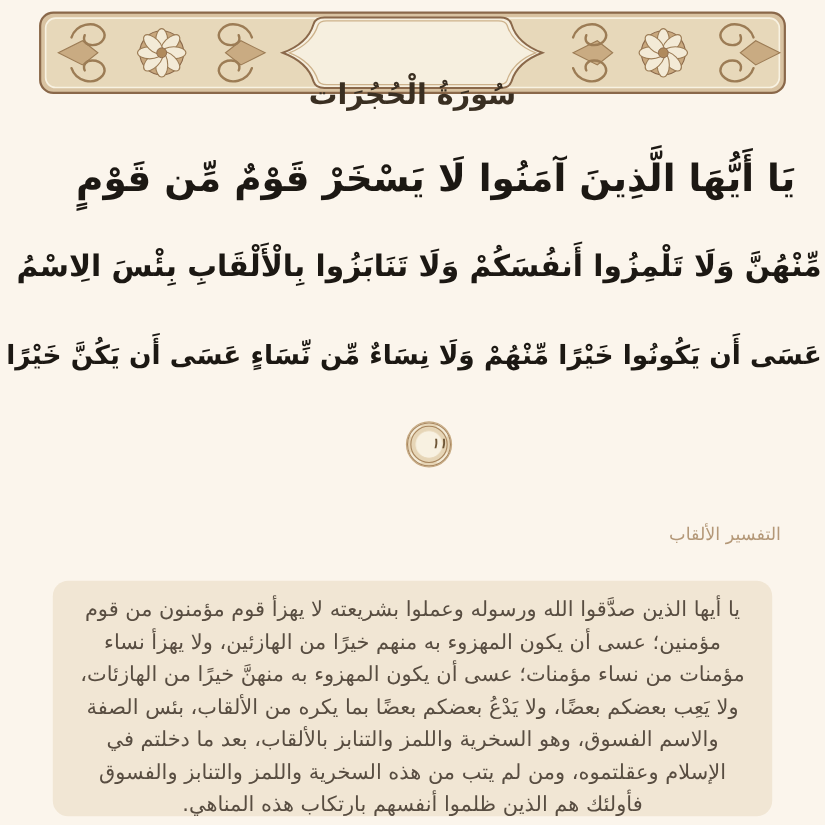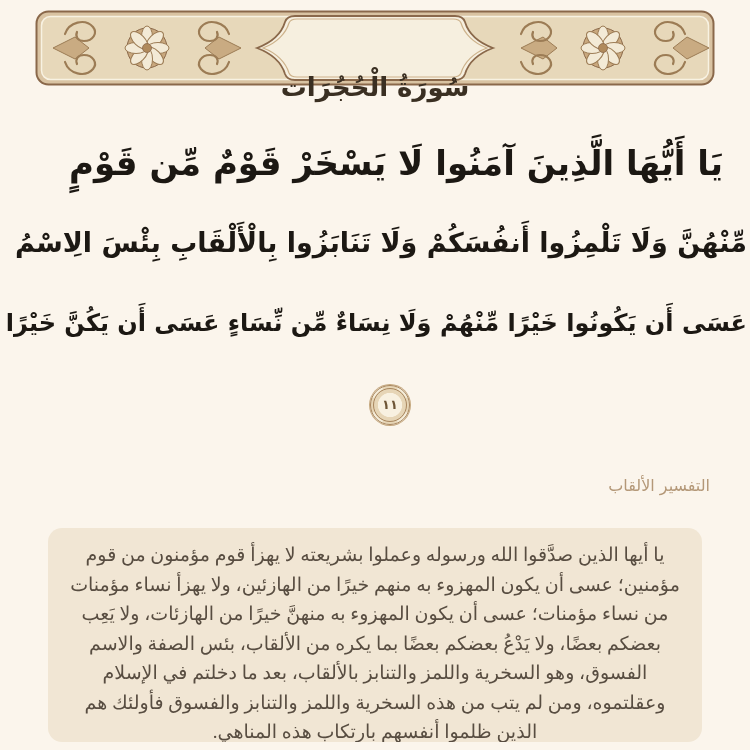--- a/index.html
+++ b/index.html
@@ -22,39 +22,40 @@
   
   .verse{
     position:absolute;top:123px;left:0;width:714px;height:322px;
     direction:rtl;text-align:center;color:#1c1813;margin-left:39px;
   }
   .vline{
     height:80px;line-height:80px;font-size:34px;font-weight:bold;
     white-space:nowrap;padding:0 6px;
   }
   .ayah-medallion{
-    display:inline-flex;align-items:center;justify-content:center;
+    display:inline-flex;align-items:center;justify-content:flex-start;
     width:32px;height:32px;border-radius:50%;
     border:4px double #a8865e;
     background:radial-gradient(circle,#f8f1e1 52%,#e6d5b6 55% 74%,#f4ecd9 77%);
     vertical-align:middle;margin-right:12px;
     box-shadow:0 0 0 1px #c5a87f;
+    font-style:italic;
   }
   .ayah-medallion span{
     font-size:13px;font-weight:bold;color:#6e5637;line-height:1;
   }
   
   .tafsir-label{
     position:absolute;top:476px;right:40px;
     direction:rtl;font-size:16px;color:#b49878;
   }
   .tafsir-box{
     position:absolute;top:528px;left:48px;width:654px;height:214px;
     background:#f1e6d4;border-radius:14px;box-sizing:border-box;
-    padding:12px 22px 10px;direction:rtl;overflow:hidden;font-family:Liberation Serif, serif;
+    padding:12px 22px 10px;direction:rtl;overflow:hidden;
   }
   .tafsir-text{
     margin:0;font-size:19px;line-height:29.5px;text-align:center;
     color:#584d41;
   }
 </style>
 </head>
 <body>
 
 <div>

